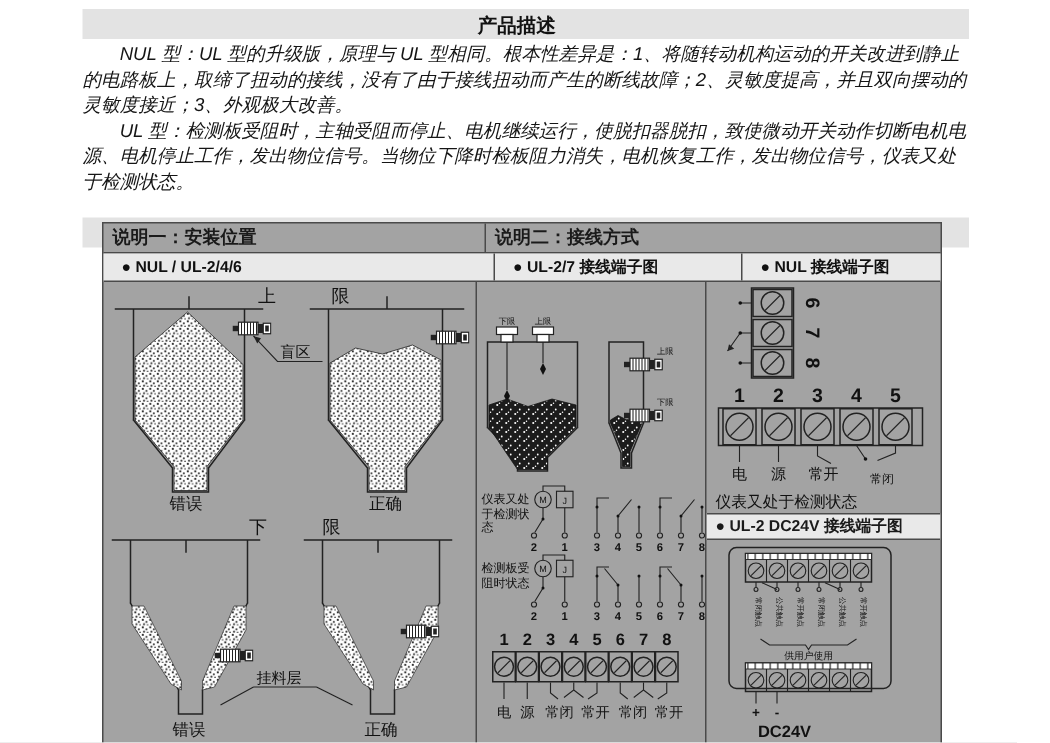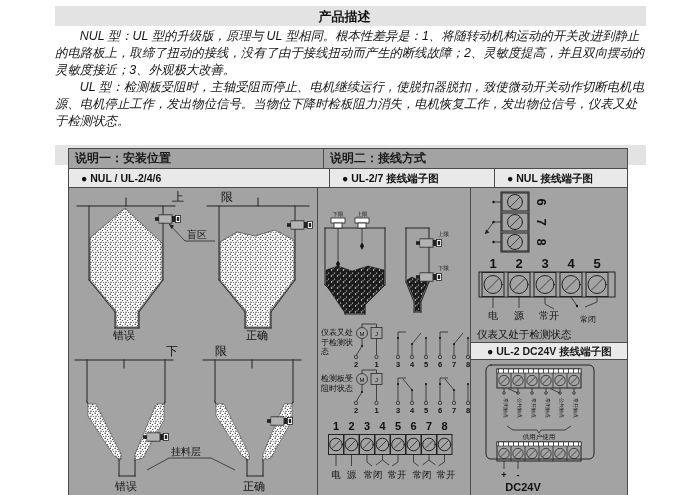--- a/index.html
+++ b/index.html
@@ -19,21 +19,21 @@
   .brow{height:308px;}
   .c1{width:248px;border-right:1px solid #4a4a4a;}
   .c2{width:152px;border-right:1px solid #4a4a4a;}
   .c3{flex:1;}
   .hcell{font-weight:bold;font-size:12px;line-height:19px;padding-left:6px;}
   .shcell{font-size:10.5px;line-height:18px;padding-left:12px;font-weight:600;color:#111;}
   .body-cell{position:relative;overflow:hidden;}
   .state-label{position:absolute;left:3px;width:37px;font-size:8px;line-height:9.5px;color:#111;}
   .note{position:absolute;left:6px;top:140px;font-size:10.5px;color:#111;white-space:nowrap;}
   .ul2head{height:16px;border-top:1px solid #4a4a4a;border-bottom:1px solid #4a4a4a;
-           background:#e9e9e9;font-size:10.5px;line-height:16px;padding-left:16px;font-weight:600;}
+           background:#e9e9e9;font-size:10.5px;line-height:16px;padding-left:6px;font-weight:600;}
   .nul-cell{position:relative;height:154px;}
   .ul2-cell{position:relative;height:136px;}
   svg text{font-family:"Liberation Sans","DejaVu Sans",sans-serif;fill:#111;}
   .st{stroke:#222;stroke-width:1;fill:none;stroke-linecap:square;}
   .st7{stroke:#222;stroke-width:0.75;fill:none;}
   .defs-holder{position:absolute;width:0;height:0;overflow:hidden;}
 </style>
 </head>
 <body>
 

